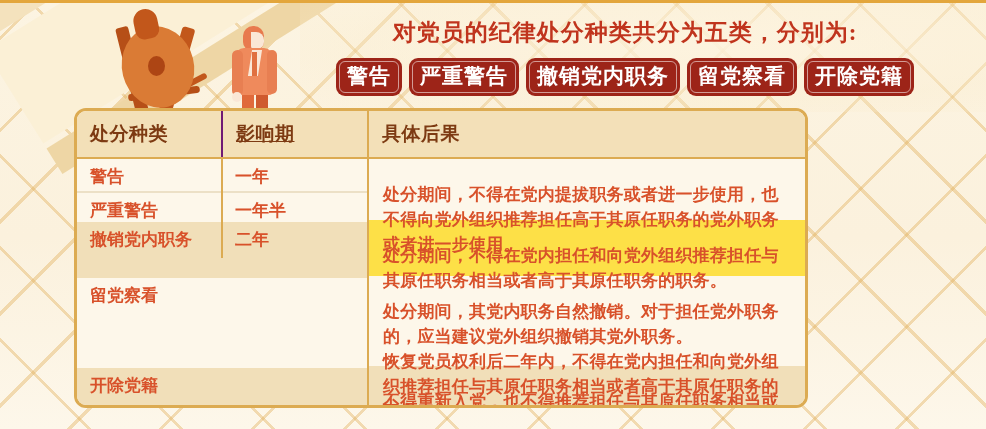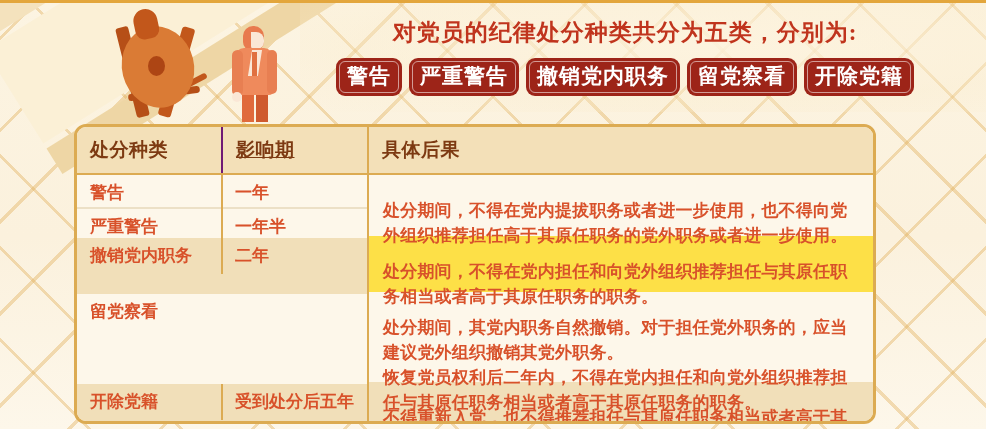--- a/index.html
+++ b/index.html
@@ -225,22 +225,22 @@
     position: absolute;
     inset: 3px;
     border: 1px solid rgba(255,255,255,0.55);
     border-radius: 6px;
     pointer-events: none;
   }
 
   
   .table-card {
     position: absolute;
-    left: 74px; top: 124px;
-    width: 802px; height: 300px;
+    left: 74px; top: 108px;
+    width: 734px; height: 300px;
     border: 3px solid #d9a košt;
     border: 3px solid #d9a košt;
     z-index: 6;
   }
   
   .table-card {
     border: 3px solid #dcab52;
     border-radius: 12px;
     background: #fdf7ea;
     overflow: hidden;
@@ -387,21 +387,20 @@
           <div class="k">撤销党内职务</div>
           <div class="v">二年</div>
         </div>
 
         <div class="lrow h-probe">
           <div class="k">留党察看</div>
         </div>
 
         <div class="lrow h-expel">
           <div class="k">开除党籍</div>
-          <div class="v">受到处分后五年</div>
         </div>
 
       </div>
 
       <div class="tbody-right">
 
         <div class="rblock r-ab">
           <p>处分期间，不得在党内提拔职务或者进一步使用，也不得向党外组织推荐担任高于其原任职务的党外职务或者进一步使用。</p>
         </div>
 

